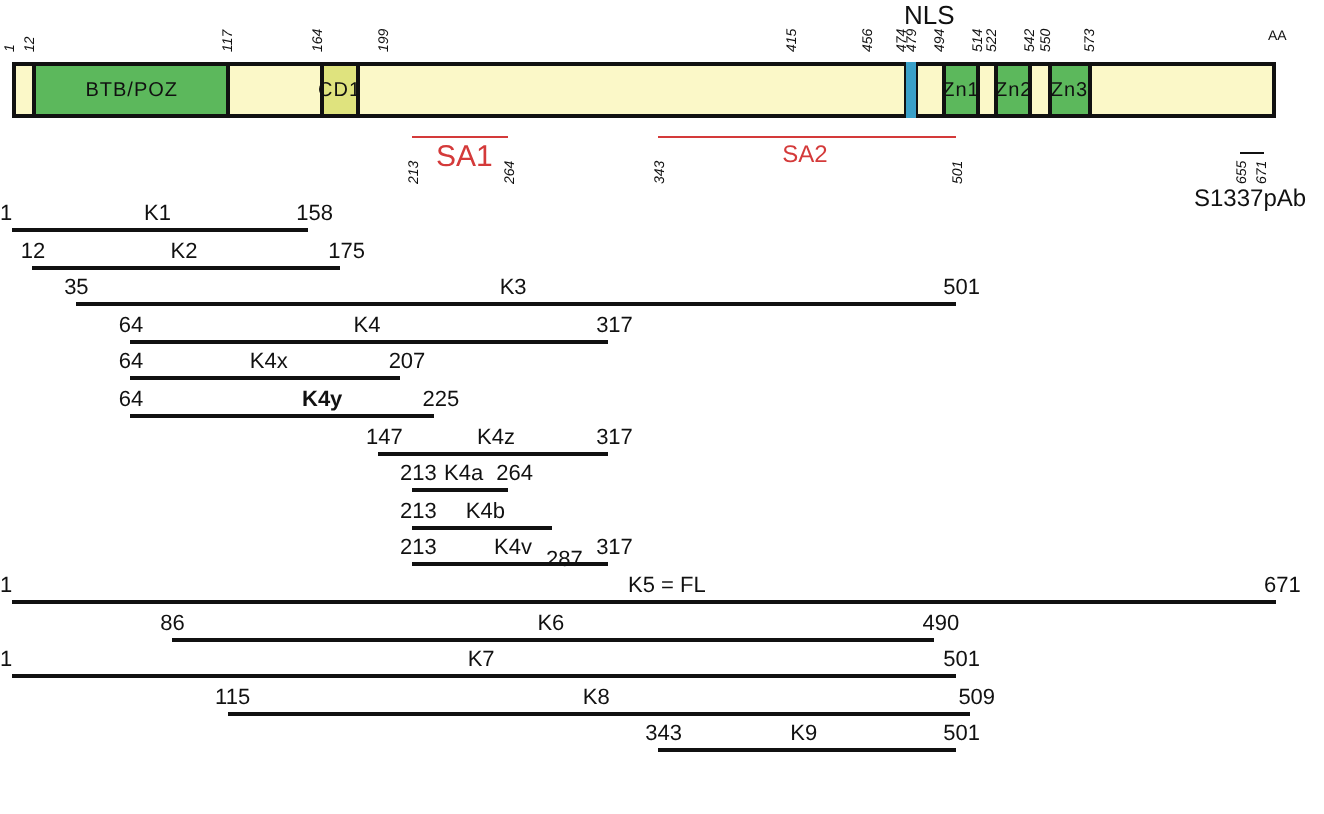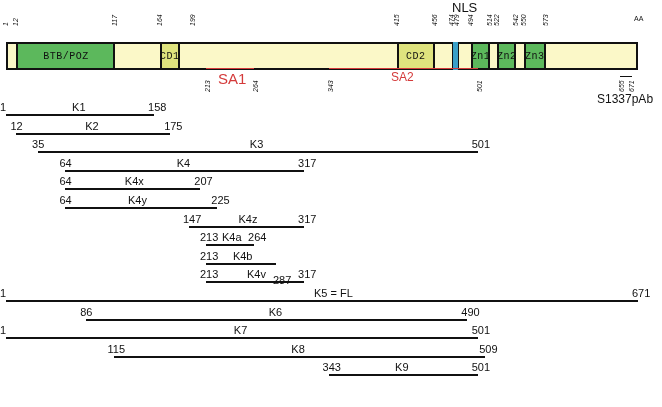--- a/index.html
+++ b/index.html
@@ -1,35 +1,34 @@
 <!DOCTYPE html>
 <html><head>
 <meta charset="utf-8">
 <style>
   html,body{margin:0;padding:0;background:#fff;}
   #stage{position:relative;width:662px;height:407px;overflow:hidden;font-family:"Liberation Sans",sans-serif;color:#111;}
   .abs{position:absolute;}
-  .bar{position:absolute;top:42px;height:28px;box-sizing:border-box;border:2px solid #111;font-family:Liberation Mono, monospace;}
+  .bar{position:absolute;top:31px;height:28px;box-sizing:border-box;border:2px solid #111;}
   .tick{position:absolute;font-size:7px;font-style:italic;transform:rotate(-90deg);transform-origin:left top;white-space:nowrap;}
   .dname{font-size:10px;letter-spacing:0.5px;display:flex;align-items:center;justify-content:center;}
   .line{position:absolute;height:2px;background:#111;}
   .lbl{position:absolute;font-size:11px;white-space:nowrap;}
   .red{color:#d43a3a;}
   .arrow{position:absolute;height:1px;background:#d43a3a;}
 </style>
 </head>
 <body>
 
 <div id="stage">
   <div id="bars"></div>
   <div id="constructs"></div>
 <div class="bar" style="left: 6px; width: 632px; background: rgb(251, 248, 200);"></div>
     <div class="bar dname" style="left: 16.3761px; width: 99.0448px; background: rgb(92, 184, 92);">BTB/POZ</div>
     <div class="bar dname" style="left: 159.755px; width: 20px; background: rgb(223, 227, 126);">CD1</div>
-    <div class="bar dname" style="left: 396.519px; width: 38.6746px; background: rgb(223, 227, 126);">CD2</div>
     <div class="bar dname" style="left: 471.039px; width: 18.8657px; background: rgb(92, 184, 92); text-align: right;">Zn1</div>
     <div class="bar dname" style="left: 497.451px; width: 18.8657px; background: rgb(92, 184, 92);">Zn2</div>
     <div class="bar dname" style="left: 523.863px; width: 21.6955px; background: rgb(92, 184, 92);">Zn3</div>
     <div class="bar" style="left: 452.173px; width: 6.71642px; background: rgb(58, 160, 200); border-width: 0px 1px;"></div>
     <div class="abs" style="left: 452px; top: 0px; font-size: 13px;">NLS</div>
     <div class="abs" style="left: 634px; top: 15px; font-size: 7px;">AA</div>
     <div class="tick" style="left: 2px; top: 26px;">1</div>
     <div class="tick" style="left: 12.3761px; top: 26px;">12</div>
     <div class="tick" style="left: 111.421px; top: 26px;">117</div>
     <div class="tick" style="left: 155.755px; top: 26px;">164</div>
@@ -72,21 +71,21 @@
     <div class="lbl" style="left: 59.4269px; top: 156.8px;">64</div>
     <div class="lbl" style="left: 298.078px; top: 156.8px;">317</div>
     <div class="lbl" style="left: 176.752px; top: 156.8px;">K4</div>
     <div class="line" style="left: 65.4269px; width: 134.89px; top: 188.4px;"></div>
     <div class="lbl" style="left: 59.4269px; top: 175.4px;">64</div>
     <div class="lbl" style="left: 194.316px; top: 175.4px;">207</div>
     <div class="lbl" style="left: 124.872px; top: 175.4px;">K4x</div>
     <div class="line" style="left: 65.4269px; width: 151.869px; top: 207px;"></div>
     <div class="lbl" style="left: 59.4269px; top: 194px;">64</div>
     <div class="lbl" style="left: 211.296px; top: 194px;">225</div>
-    <div class="lbl" style="left: 128px; top: 194px;">K4y</div>
+    <div class="lbl" style="left: 151px; top: 194px; font-weight: bold;">K4y</div>
     <div class="line" style="left: 188.997px; width: 115.081px; top: 225.6px;"></div>
     <div class="lbl" style="left: 182.997px; top: 212.6px;">147</div>
     <div class="lbl" style="left: 298.078px; top: 212.6px;">317</div>
     <div class="lbl" style="left: 238.537px; top: 212.6px;">K4z</div>
     <div class="line" style="left: 205.976px; width: 48.1075px; top: 244.2px;"></div>
     <div class="lbl" style="left: 199.976px; top: 231.2px;">213</div>
     <div class="lbl" style="left: 248.084px; top: 231.2px;">264</div>
     <div class="lbl" style="left: 222.03px; top: 231.2px;">K4a</div>
     <div class="line" style="left: 205.976px; width: 69.803px; top: 262.8px;"></div>
     <div class="lbl" style="left: 199.976px; top: 249.8px;">213</div>

